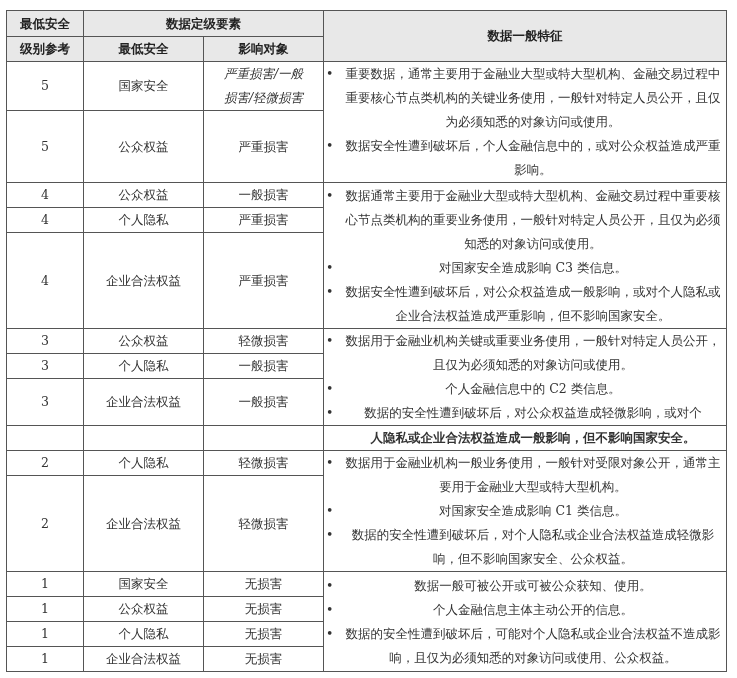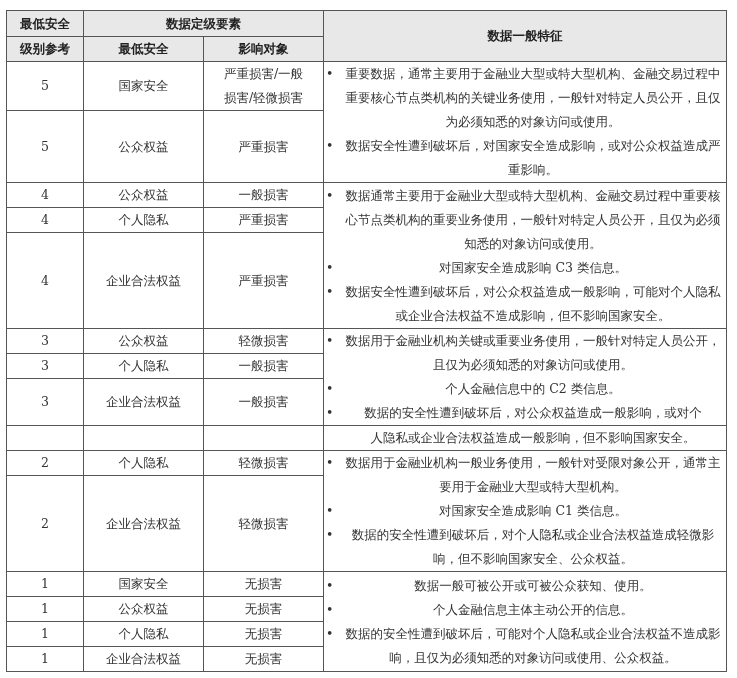--- a/index.html
+++ b/index.html
@@ -7,22 +7,22 @@
          font-family: "DejaVu Serif", "Liberation Serif", serif; color: #333; }
   table.grid { position: absolute; left: 6px; top: 10px; border-collapse: collapse;
                table-layout: fixed; width: 720px; }
   table.grid td, table.grid th { border: 1px solid #555; padding: 0; font-size: 12.5px;
                text-align: center; vertical-align: middle; line-height: 24px; }
   th { background: #e8e8e8; font-family: "DejaVu Sans", "Liberation Sans", sans-serif;
        font-weight: bold; color: #222; font-size: 12.5px; }
   td.feat { text-align: left; vertical-align: top; padding: 0 6px 0 6px; margin-top: 40px; }
   .bullet { display: block; padding-left: 16px; position: relative; }
   .bullet::before { content: "•"; position: absolute; left: 2px; top: 0; }
-  .plain { display: block; padding-left: 16px; }
-  td.wrap { line-height: 24px; }
+  .plain { display: block; padding-left: 16px; font-weight: bold; }
+  td.wrap { line-height: 24px; font-style: italic; }
 </style>
 </head>
 <body>
 
 <table class="grid">
   <colgroup>
     <col style="width:77px">
     <col style="width:120px">
     <col style="width:120px">
     <col style="width:403px">
@@ -43,58 +43,58 @@
 
   <tr style="height:49px">
     <td>5</td>
     <td>国家安全</td>
     <td class="wrap">
       <div>严重损害/一般</div>
       <div>损害/轻微损害</div>
     </td>
     <td rowspan="2" class="feat">
       <span class="bullet">重要数据，通常主要用于金融业大型或特大型机构、金融交易过程中重要核心节点类机构的关键业务使用，一般针对特定人员公开，且仅为必须知悉的对象访问或使用。</span>
-      <span class="bullet">数据安全性遭到破坏后，对国家安全造成影响，或对公众权益造成严重影响。</span>
+      <span class="bullet">数据安全性遭到破坏后，个人金融信息中的，或对公众权益造成严重影响。</span>
     </td>
   </tr>
   <tr style="height:72px">
     <td>5</td>
     <td>公众权益</td>
     <td>严重损害</td>
   </tr>
 
   <tr style="height:24px">
     <td>4</td>
     <td>公众权益</td>
     <td>一般损害</td>
     <td rowspan="3" class="feat">
       <span class="bullet">数据通常主要用于金融业大型或特大型机构、金融交易过程中重要核心节点类机构的重要业务使用，一般针对特定人员公开，且仅为必须知悉的对象访问或使用。</span>
       <span class="bullet">对国家安全造成影响 C3 类信息。</span>
-      <span class="bullet">数据安全性遭到破坏后，对公众权益造成一般影响，可能对个人隐私或企业合法权益不造成影响，但不影响国家安全。</span>
+      <span class="bullet">数据安全性遭到破坏后，对公众权益造成一般影响，或对个人隐私或企业合法权益造成严重影响，但不影响国家安全。</span>
     </td>
   </tr>
   <tr style="height:25px">
     <td>4</td>
     <td>个人隐私</td>
     <td>严重损害</td>
   </tr>
   <tr style="height:96px">
     <td>4</td>
     <td>企业合法权益</td>
     <td>严重损害</td>
   </tr>
 
   <tr style="height:24px">
     <td>3</td>
     <td>公众权益</td>
     <td>轻微损害</td>
     <td rowspan="3" class="feat">
       <span class="bullet">数据用于金融业机构关键或重要业务使用，一般针对特定人员公开，且仅为必须知悉的对象访问或使用。</span>
       <span class="bullet">个人金融信息中的 C2 类信息。</span>
-      <span class="bullet">数据的安全性遭到破坏后，对公众权益造成一般影响，或对个</span>
+      <span class="bullet">数据的安全性遭到破坏后，对公众权益造成轻微影响，或对个</span>
     </td>
   </tr>
   <tr style="height:24px">
     <td>3</td>
     <td>个人隐私</td>
     <td>一般损害</td>
   </tr>
   <tr style="height:47px">
     <td>3</td>
     <td>企业合法权益</td>

